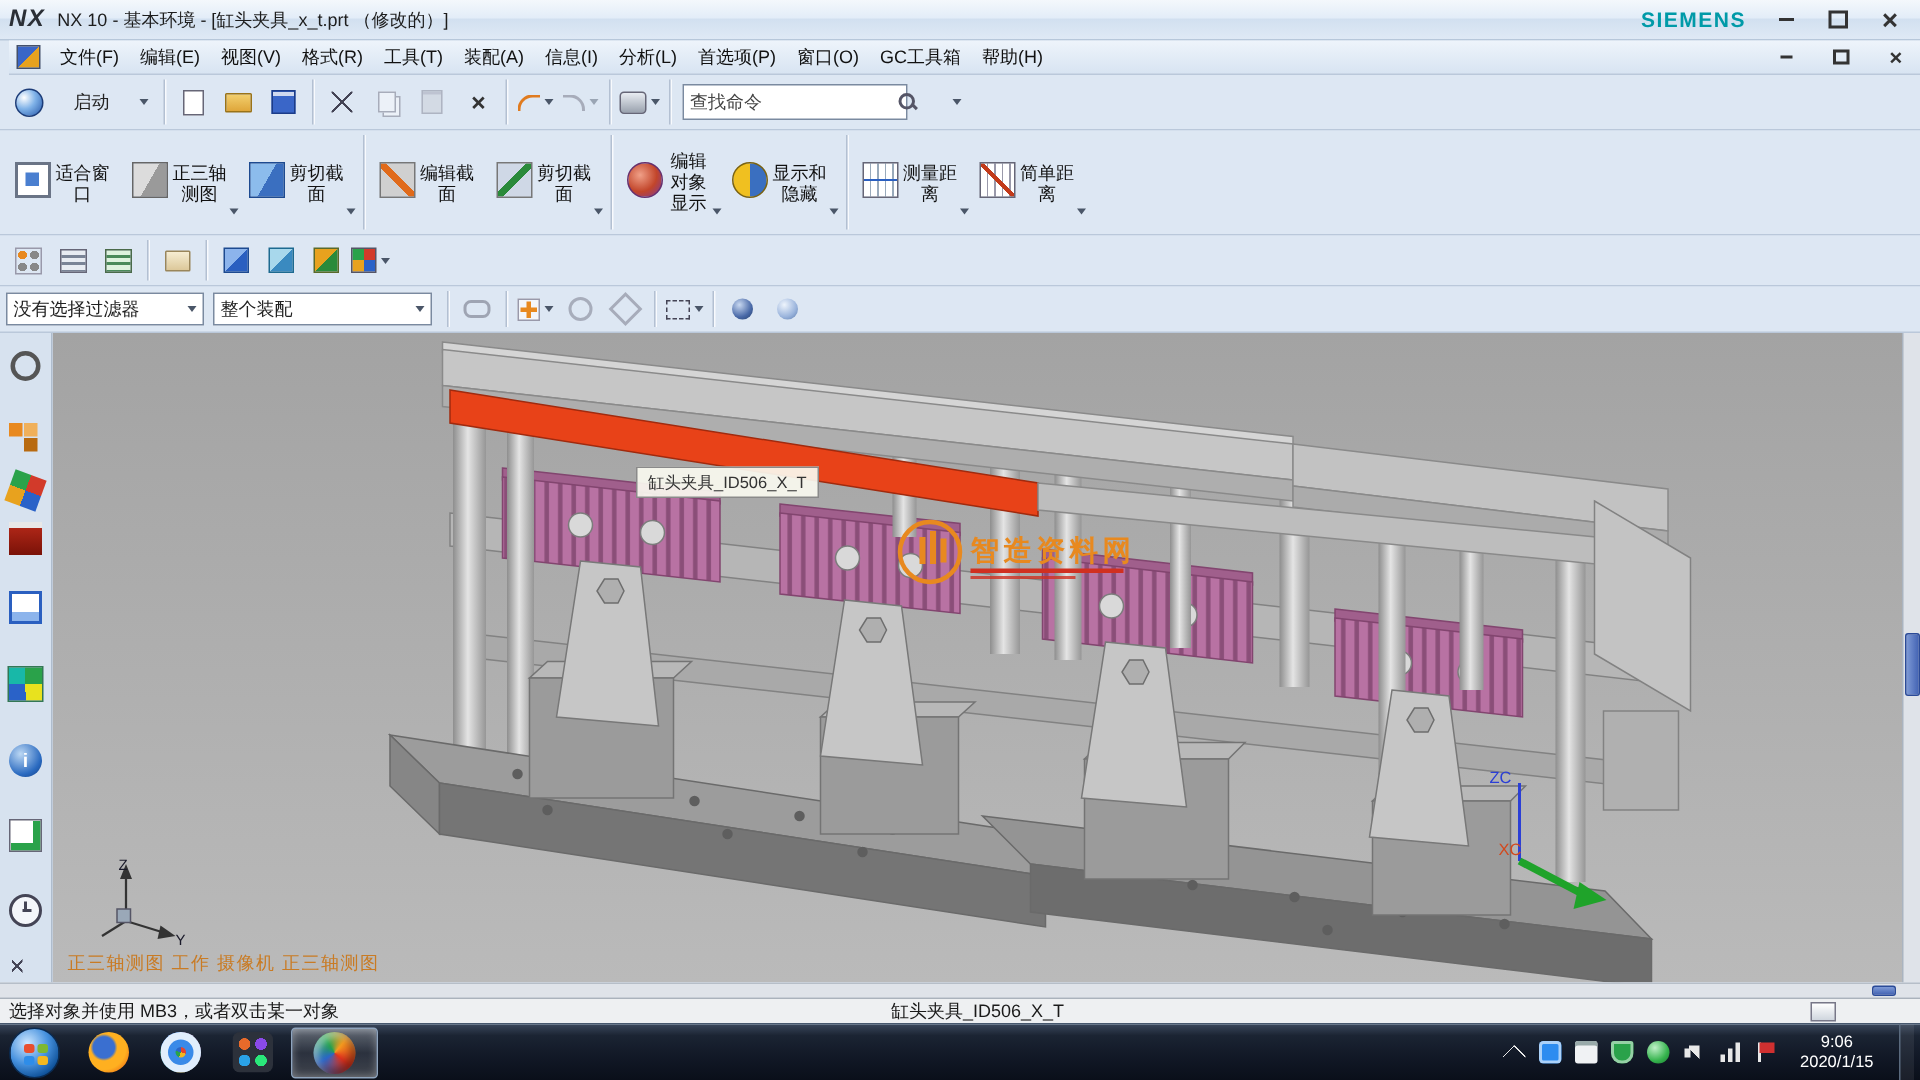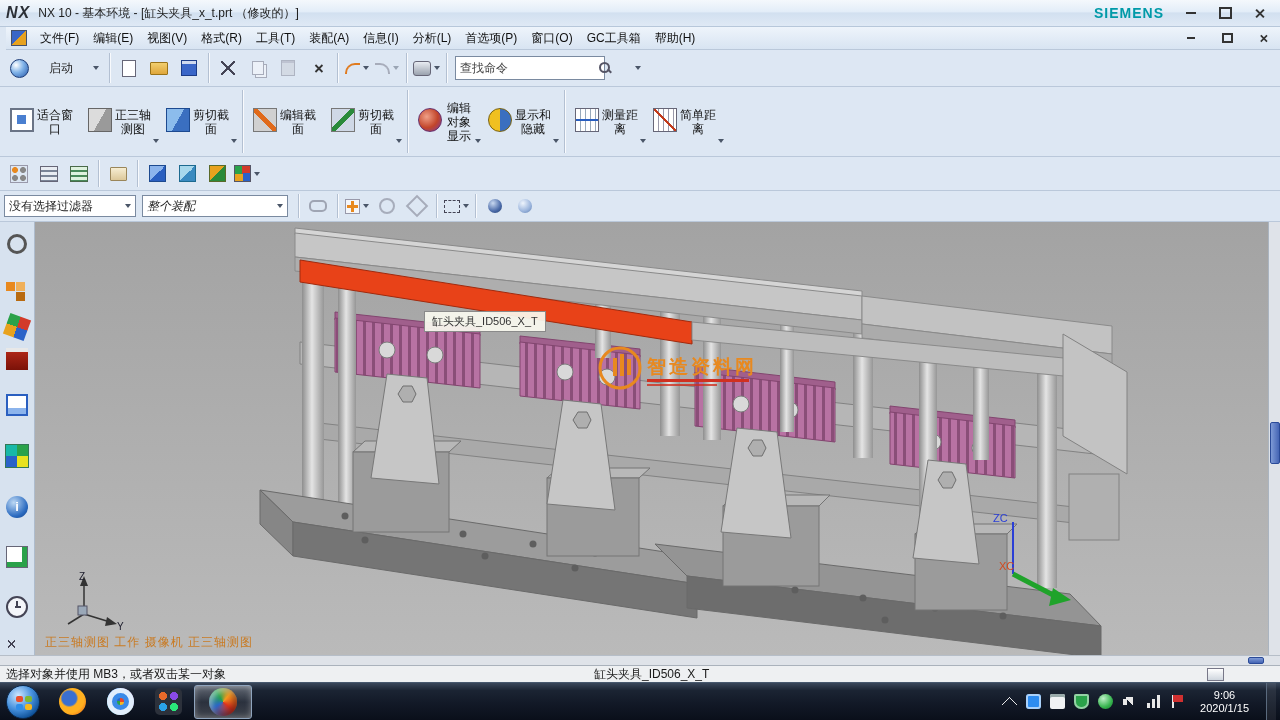--- a/index.html
+++ b/index.html
@@ -213,21 +213,21 @@
     <span class="big-btn">
       <span class="bic" style="background:linear-gradient(45deg,#d0d0d0 42%,#e06a1a 42% 58%,#d0d0d0 58%);border:1px solid #777;box-sizing:border-box;"></span>
       <span class="big-label">编辑截面</span>
     </span>
     <span class="big-btn">
       <span class="bic" style="background:linear-gradient(-45deg,#cfd8e6 42%,#2a8a3a 42% 58%,#cfd8e6 58%);border:1px solid #777;box-sizing:border-box;"></span>
       <span class="big-label">剪切截面</span>
       <span class="car car-br"></span>
     </span>
     <span class="sep"></span>
-    <span class="big-btn" style="max-width:70px;">
+    <span class="big-btn" style="max-width:70px;font-family:Liberation Mono, monospace;">
       <span class="bic" style="border-radius:50%;background:radial-gradient(circle at 35% 35%,#f0a088,#c2452a 55%,#7a3a9a);border:1px solid #66306e;box-sizing:border-box;"></span>
       <span class="big-label">编辑对象显示</span>
       <span class="car car-br"></span>
     </span>
     <span class="big-btn">
       <span class="bic" style="border-radius:50%;background:linear-gradient(90deg,#f0c020 50%,#3a6fc0 50%);border:1px solid #7a6210;box-sizing:border-box;"></span>
       <span class="big-label">显示和隐藏</span>
       <span class="car car-br"></span>
     </span>
     <span class="sep"></span>
@@ -275,21 +275,21 @@
       <span style="width:15px;height:15px;background:conic-gradient(#d23a2a 0 25%,#2a62c8 0 50%,#e8a21e 0 75%,#2aa24a 0);border:1px solid #556;"></span>
       <span class="car"></span>
     </span>
   </div>
 
   <div class="row tb4">
     <span class="combo" style="width:122px;">
       <span>没有选择过滤器</span>
         <span class="car"></span>
     </span>
-    <span class="combo" style="width:136px;font-style:italic;">
+    <span class="combo" style="width:136px;">
       <span>整个装配</span>
         <span class="car"></span>
     </span>
     <span class="sep"></span>
     <span class="btn24 grayed">
       <span style="width:14px;height:8px;border:2px solid #556;border-radius:5px;"></span>
     </span>
     <span class="sep"></span>
     <span class="btn24">
       <span style="width:13px;height:13px;background:

